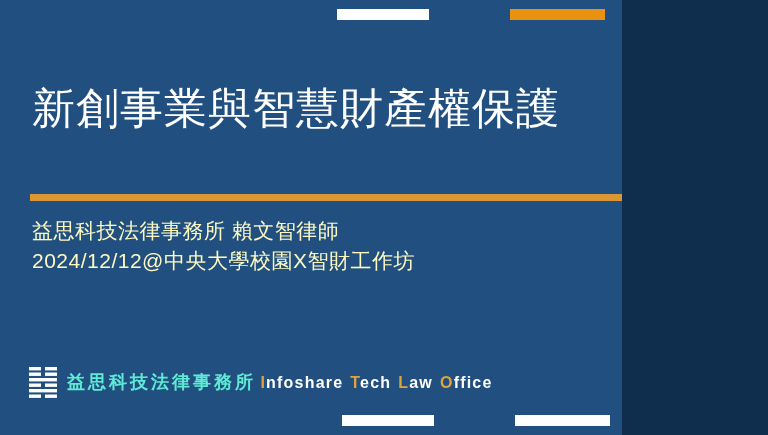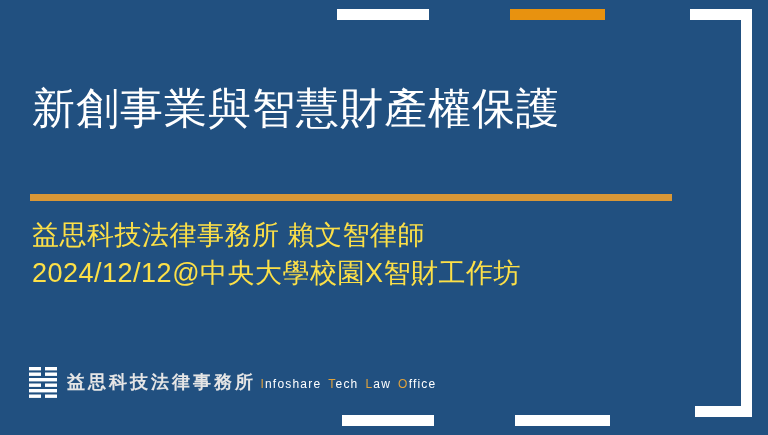--- a/index.html
+++ b/index.html
@@ -2,21 +2,21 @@
 <html><head>
 <meta charset="utf-8">
 <style>
   html, body {
     margin: 0;
     padding: 0;
     background: #0f2d4d;
   }
   .slide {
     position: relative;
-    width: 768px;
+    width: 622px;
     height: 435px;
     background: #215080;
     overflow: hidden;
     font-family: "Liberation Sans", "DejaVu Sans", sans-serif;
   }
 
   
   .bar {
     position: absolute;
     height: 11px;
@@ -74,22 +74,22 @@
     top: 194px;
     width: 642px;
     height: 7px;
     background: #d99736;
   }
 
   .subtitle {
     position: absolute;
     left: 32px;
     top: 216px;
-    color: #fde047;
-    font-size: 27px;
+    color: #fef9c3;
+    font-size: 21px;
     line-height: 1.42;
     letter-spacing: 0.5px;
     font-weight: 400;
     white-space: nowrap;
   }
   .subtitle-line { display: block; }
 
   
   .logo {
     position: absolute;
@@ -99,34 +99,35 @@
     align-items: center;
   }
   .logo-mark {
     width: 30px;
     height: 34px;
     margin-right: 9px;
     flex: none;
   }
   .logo-text { display: block; }
   .logo-cn {
-    color: #e5e5e5;
+    color: #5eead4;
     font-size: 18px;
     letter-spacing: 3px;
     line-height: 1.1;
     font-weight: 700;
     white-space: nowrap;
   }
   .logo-en {
-    font-size: 12px;
+    font-size: 16px;
     letter-spacing: 1.2px;
     line-height: 1.4;
     margin-top: 2px;
     white-space: nowrap;
     color: #ffffff;
+    font-weight: bold;
   }
   .logo-en .cap { color: #e0a23c; }
   .logo-en .word { margin-right: 7px; }
 </style>
 </head>
 <body>
 
 <div class="slide">
 
   <div class="bar bar-white top-bar-1"></div>

